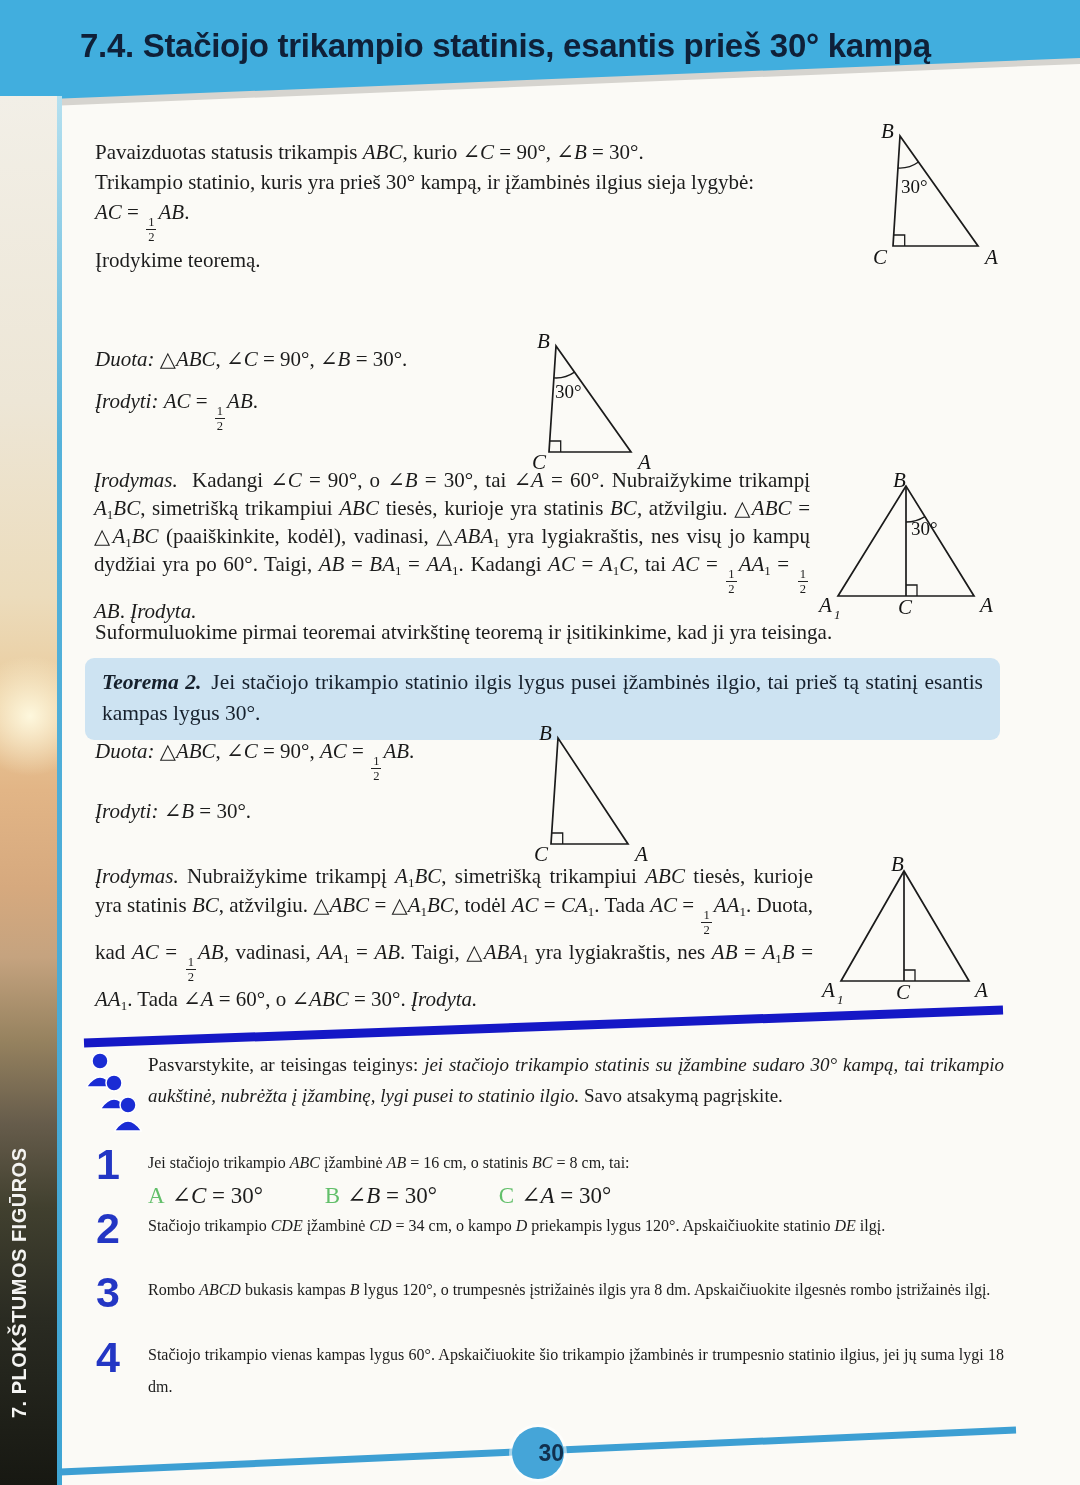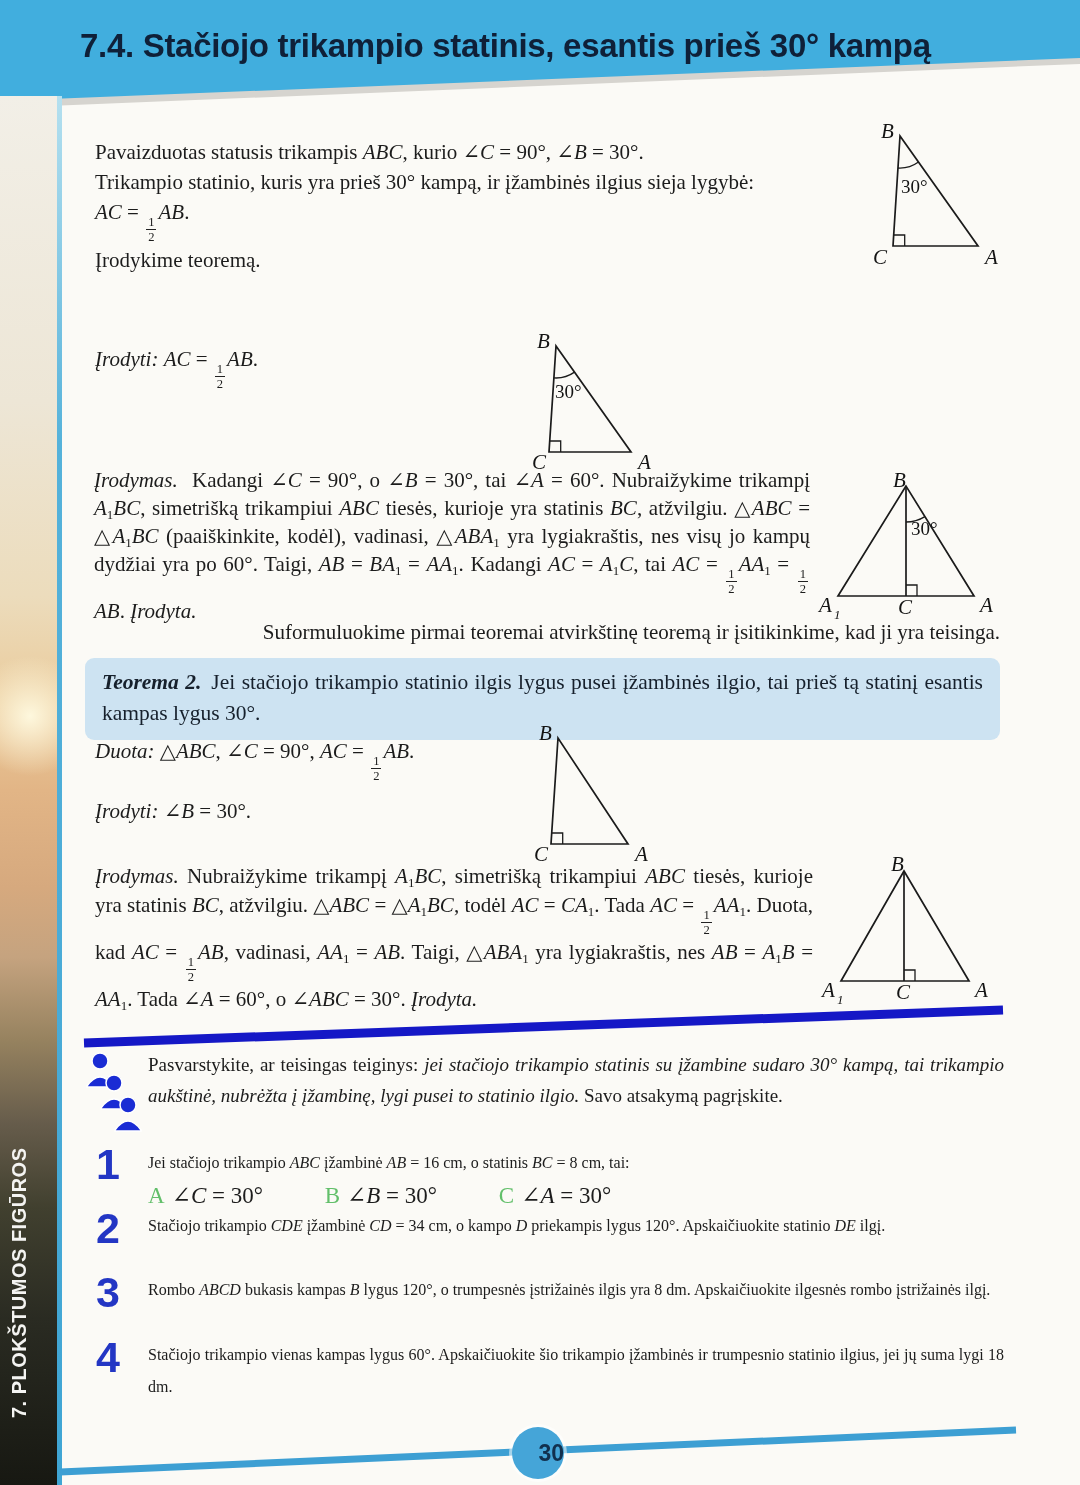--- a/index.html
+++ b/index.html
@@ -35,21 +35,21 @@
   .theorem{left:85px;width:881px;background:#cde3f2;border-radius:9px;
     padding:9px 17px 11px 17px;font-size:21.5px;line-height:31px;text-align:justify;color:#16202c;}
   .theorem .th-label{font-weight:bold;font-style:italic;margin-right:10px;}
   .t1{top:263px;}
   .t2{top:658px;}
   .given div{margin-bottom:13px;}
   .g1{left:95px;top:345px;width:420px;}
   .g2{left:95px;top:737px;width:440px;}
   .proof1{left:94px;top:466px;width:716px;}
   .proof2{left:95px;top:862px;width:718px;}
-  .bridge{left:95px;top:618px;width:905px;text-align:right;}
+  .bridge{left:95px;top:618px;width:905px;text-align:left;}
 
   
   .fr{display:inline-flex;flex-direction:column;vertical-align:-0.55em;
       font-size:0.6em;line-height:1.15;text-align:center;margin:0 2px;font-style:normal;}
   .fr .n{border-bottom:1.4px solid #222;padding:0 2px;}
   .fr .d{padding:0 2px;}
   sub{font-size:0.62em;vertical-align:-0.28em;line-height:0;}
 
   
   .diag{position:absolute;overflow:visible;}
@@ -105,20 +105,21 @@
     <path class="dthin" d="M40.7,119 L51.7,119 L51.7,130"></path>
     <path class="dthin" d="M45,52 A32,32 0 0 0 65.5,46"></path>
     <text class="dtext" x="28" y="22">B</text>
     <text class="dtext" x="20" y="148">C</text>
     <text class="dtext" x="132" y="148">A</text>
     <text class="dtext dangle" x="48" y="77">30°</text>
   </svg>
 
 
   <div class="abs txt given g1">
+    <div><i>Duota:</i> △<i>ABC</i>, ∠<i>C</i> = 90°, ∠<i>B</i> = 30°.</div>
     <div><i>Įrodyti:</i> <i>AC</i> = <span class="fr">
           <span class="n">1</span>
           <span class="d">2</span>
         </span><i>AB</i>.</div>
   </div>
 
   <svg class="diag" style="left:528px;top:330px;width:140px;height:140px" viewBox="0 0 140 140">
     <path class="dline" d="M28,16 L21,122 L103,122 Z"></path>
     <path class="dthin" d="M21.7,111 L32.7,111 L32.7,122"></path>
     <path class="dthin" d="M25.9,47.9 A32,32 0 0 0 46.5,42.1"></path>

